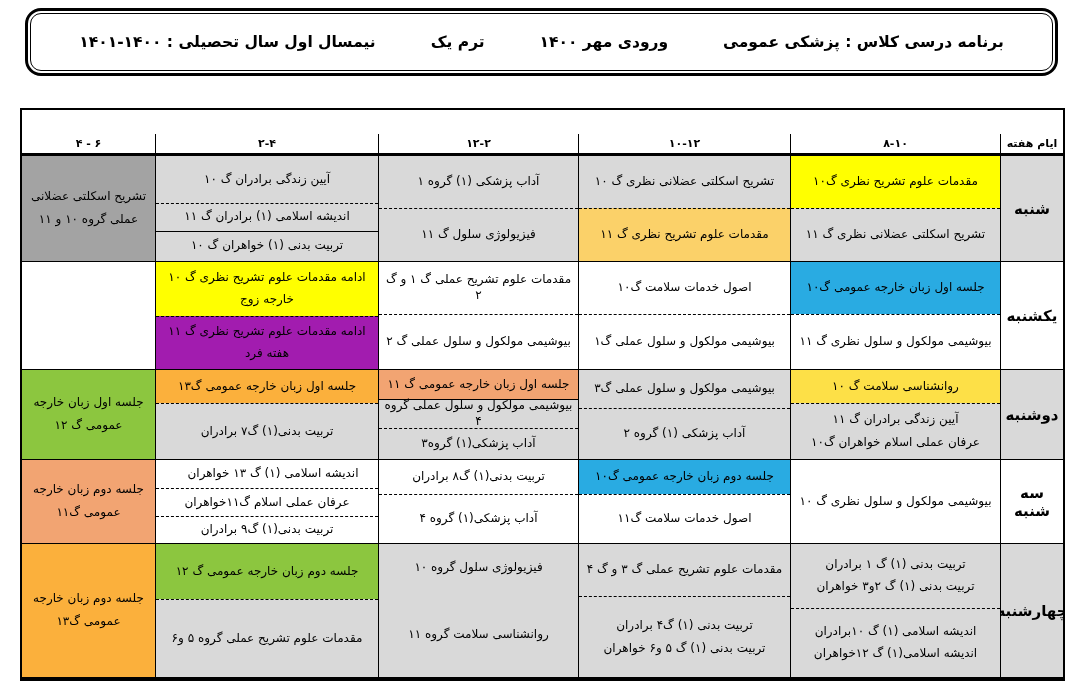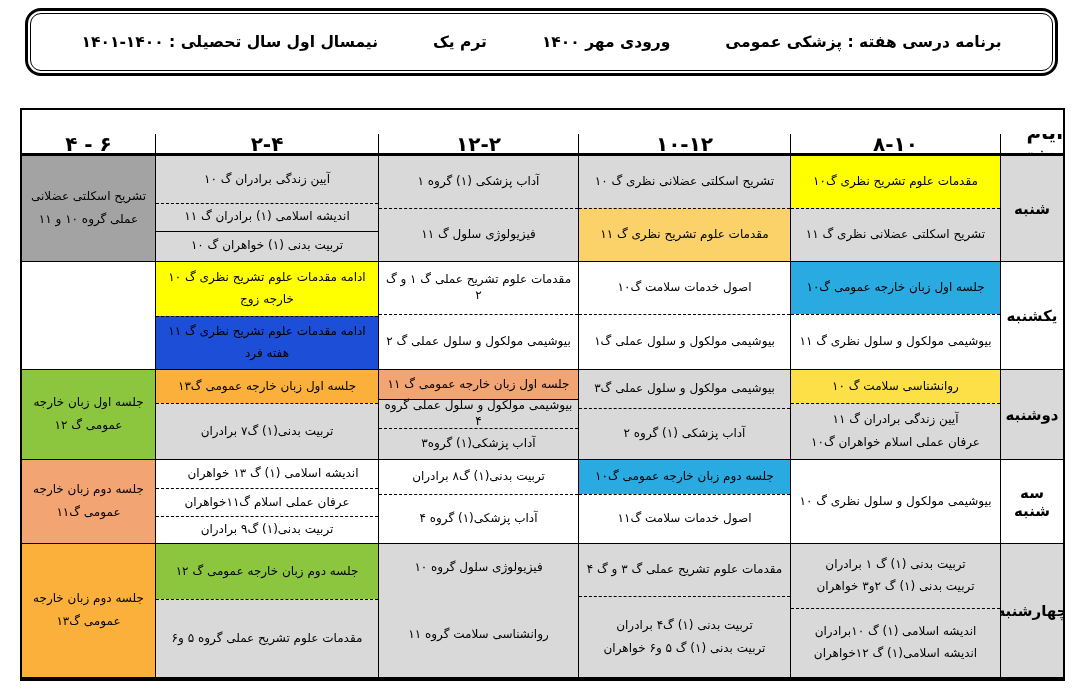--- a/index.html
+++ b/index.html
@@ -46,21 +46,21 @@
   .cell:not(:last-child) { border-left: 1px solid #000; }
   .col-day { flex: 0 0 63px; }
   .col-t0  { flex: 0 0 210px; }
   .col-t1  { flex: 0 0 212px; }
   .col-t2  { flex: 0 0 200px; }
   .col-t3  { flex: 0 0 223px; }
   .col-t4  { flex: 1 1 0; }
   .header-cell {
     flex-direction: row;
     align-items: center; justify-content: center;
-    font-size: 20px;
+    font-size: 11px;
     margin-top: 24px;
   }
   .time-header { direction: ltr; }
   .day-cell {
     align-items: center; justify-content: center;
     font-weight: bold; font-size: 15px;
     flex-direction: row;
     text-align: center;
   }
   .segment {
@@ -74,21 +74,21 @@
     min-height: 0;
   }
   .sep-dashed { border-top: 1.6px dashed #000; }
   .sep-solid  { border-top: 1.3px solid  #000; }
 </style>
 </head>
 <body>
 
 <div class="titlebox">
   <div class="titlebox-inner">
-    <span>برنامه درسی هفته : پزشکی عمومی</span>
+    <span>برنامه درسی کلاس : پزشکی عمومی</span>
     <span>ورودی مهر ۱۴۰۰</span>
     <span>ترم یک</span>
     <span>نیمسال اول سال تحصیلی : ۱۴۰۰-۱۴۰۱</span>
   </div>
 </div>
 
 <div class="schedule" id="schedule">
   <div class="row header-row">
     <div class="cell col-day header-cell">ایام هفته</div>
     <div class="cell col-t0 header-cell time-header">۸-۱۰</div>
@@ -165,21 +165,21 @@
         </div>
         <div class="segment sep-dashed" style="flex-grow: 51; background: rgb(255, 255, 255);">
           <div class="line">بیوشیمی مولکول و سلول عملی گ ۲</div>
         </div>
       </div>
       <div class="cell col-t3 slot-cell">
         <div class="segment" style="flex-grow: 51; background: rgb(255, 255, 0);">
           <div class="line">ادامه مقدمات علوم تشریح نظری گ ۱۰</div>
           <div class="line">خارجه زوج</div>
         </div>
-        <div class="segment sep-dashed" style="flex-grow: 49; background: #1d4ed8;">
+        <div class="segment sep-dashed" style="flex-grow: 49; background: #a21caf;">
           <div class="line">ادامه مقدمات علوم تشریح نظری  گ ۱۱</div>
           <div class="line">هفته فرد</div>
         </div>
       </div>
       <div class="cell col-t4 slot-cell">
         <div class="segment" style="flex-grow: 100; background: rgb(255, 255, 255);"></div>
       </div>
     </div>
     <div class="row body-row" style="height: 90px;">
       <div class="cell col-day day-cell" style="background: rgb(217, 217, 217);">دوشنبه</div>

